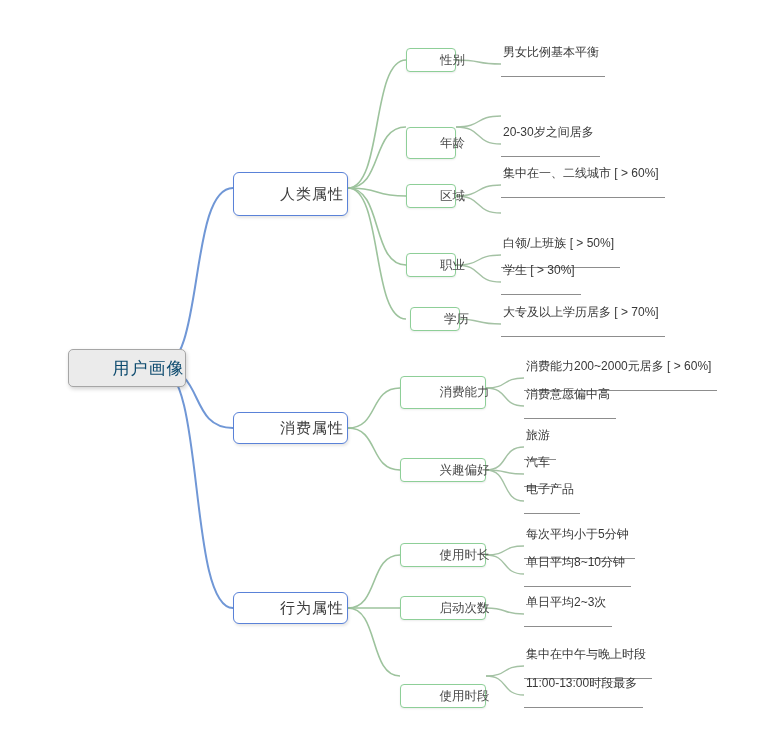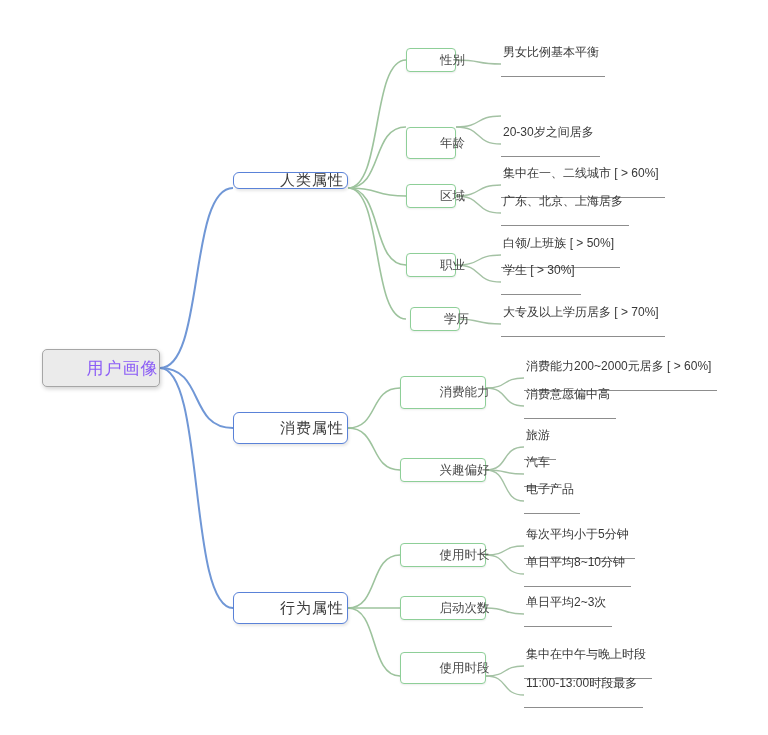--- a/index.html
+++ b/index.html
@@ -18,23 +18,24 @@
   .node{
     position:absolute;z-index:2;
     display:flex;align-items:center;justify-content:center;
     background:#ffffff;box-sizing:border-box;
     white-space:nowrap;cursor:default;padding-left:43px;
   }
   .root{
     background:#ebebeb;
     border:1px solid #a6a6a6;
     border-radius:5px;
-    font-size:17px;color:#8b5cf6;
+    font-size:17px;color:#0c4a6e;
     letter-spacing:1px;
     box-shadow:1px 2px 4px rgba(0,0,0,0.18);
+    margin-left:26px;
   }
   .branch{
     border:1.6px solid #5a82d8;
     border-radius:6px;
     font-size:15px;color:#3d3d3d;
     letter-spacing:1px;
     box-shadow:1px 2px 3px rgba(0,0,0,0.10);
   }
   .child{
     border:1.2px solid #8ecf98;
@@ -92,41 +93,40 @@
 
     <path class="c-leaf" d="M486,555 C509,555 501,546 524,546"></path>
     <path class="c-leaf" d="M486,555 C509,555 501,574 524,574"></path>
     <path class="c-leaf" d="M486,608 C509,608 501,614 524,614"></path>
     <path class="c-leaf" d="M486,676 C509,676 501,666 524,666"></path>
     <path class="c-leaf" d="M486,676 C509,676 501,695 524,695"></path>
   </svg>
 
   <div class="node root" style="left:42px;top:349px;width:118px;height:38px">用户画像</div>
 
-  <div class="node branch" style="left:233px;top:172px;width:115px;height:17px">人类属性</div>
+  <div class="node branch" style="left:233px;top:172px;width:115px;height:44px">人类属性</div>
   <div class="node branch" style="left:233px;top:592px;width:115px;height:32px">行为属性</div>
   <div class="node branch" style="left:233px;top:412px;width:115px;height:32px">消费属性</div>
 
   <div class="node child" style="left:406px;top:48px;width:50px;height:24px">性别</div>
   <div class="node child" style="left:406px;top:127px;width:50px;height:32px">年龄</div>
   <div class="node child" style="left:406px;top:184px;width:50px;height:24px">区域</div>
   <div class="node child" style="left:406px;top:253px;width:50px;height:24px">职业</div>
   <div class="node child" style="left:410px;top:307px;width:50px;height:24px">学历</div>
 
   <div class="node child" style="left:400px;top:376px;width:86px;height:33px">消费能力</div>
   <div class="node child" style="left:400px;top:458px;width:86px;height:24px">兴趣偏好</div>
 
   <div class="node child" style="left:400px;top:543px;width:86px;height:24px">使用时长</div>
   <div class="node child" style="left:400px;top:596px;width:86px;height:24px">启动次数</div>
-  <div class="node child" style="left:400px;top:652px;width:86px;height:32px">使用时段</div>
+  <div class="node child" style="left:400px;top:684px;width:86px;height:24px">使用时段</div>
 
   <div class="leaf" style="left:501px;top:44px">男女比例基本平衡</div>
   <div class="leaf" style="left:501px;top:124px">20-30岁之间居多</div>
   <div class="leaf" style="left:501px;top:165px">集中在一、二线城市 [ &gt; 60%]</div>
-  <div class="leaf" style="left:501px;top:193px">广东、北京、上海居多</div>
   <div class="leaf" style="left:501px;top:235px">白领/上班族 [ &gt; 50%]</div>
   <div class="leaf" style="left:501px;top:262px">学生 [ &gt; 30%]</div>
   <div class="leaf" style="left:501px;top:304px">大专及以上学历居多 [ &gt; 70%]</div>
 
   <div class="leaf" style="left:524px;top:358px">消费能力200~2000元居多 [ &gt; 60%]</div>
   <div class="leaf" style="left:524px;top:386px">消费意愿偏中高</div>
   <div class="leaf" style="left:524px;top:427px">旅游</div>
   <div class="leaf" style="left:524px;top:454px">汽车</div>
   <div class="leaf" style="left:524px;top:481px">电子产品</div>
 

